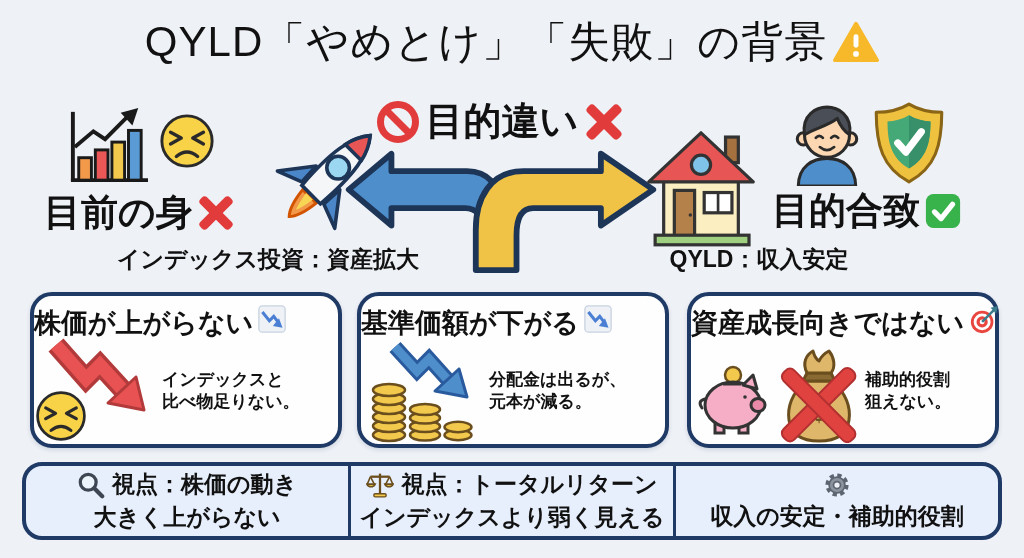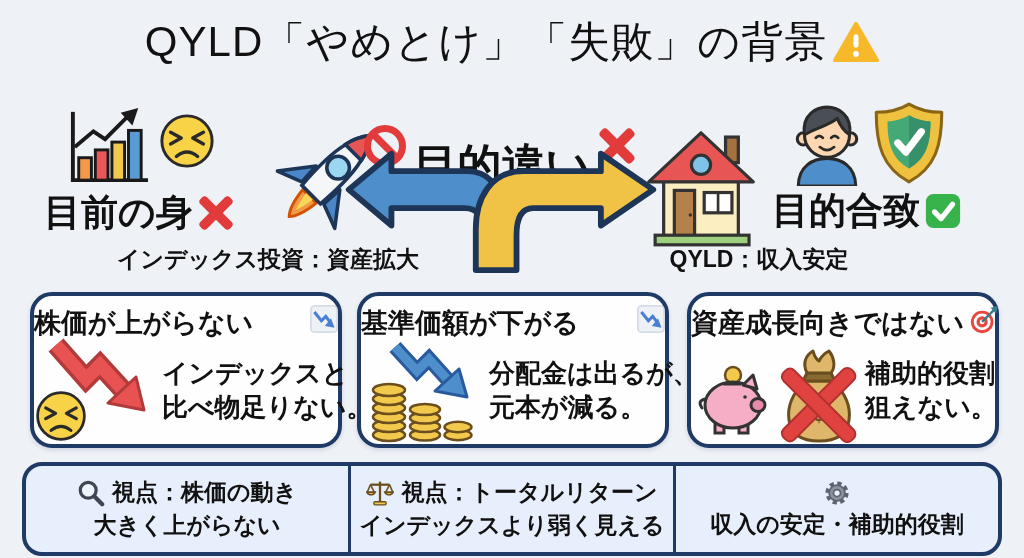--- a/index.html
+++ b/index.html
@@ -9,31 +9,31 @@
 
   .title-row { position:absolute; top:14px; left:0; right:0; display:flex; justify-content:center; align-items:center; gap:6px; }
   .title-text { font-size:42px; font-weight:400; color:#111; letter-spacing:1px; white-space:nowrap; }
 
   .abs { position:absolute; }
 
   .big-label { display:flex; align-items:center; gap:4px; font-size:37px; font-weight:800; color:#111; white-space:nowrap; }
   .caption { font-size:23px; font-weight:700; color:#111; text-align:center; white-space:nowrap; }
 
   .center-header { left:330px; top:96px; width:340px; display:flex; justify-content:center; align-items:center; gap:6px; }
-  .center-header .big-label { font-size:44px;margin-top:40px; }
+  .center-header .big-label { font-size:38px; }
 
   .card { position:absolute; top:292px; width:312px; height:156px; background:#fefefe;
           border:4px solid #203a66; border-radius:22px; box-shadow:0 2px 4px rgba(32,58,102,.15); }
-  .card-title { display:flex; justify-content:space-between; align-items:flex-start; gap:5px; margin-top:9px;
+  .card-title { display:flex; justify-content:flex-start; align-items:flex-start; gap:5px; margin-top:9px;
                 font-size:27px; font-weight:800; color:#111; white-space:nowrap; }
   .card-body { position:absolute; left:0; right:0; bottom:6px; top:48px; display:flex; align-items:center; }
   .card-icons { position:relative; width:128px; height:104px; flex:0 0 auto; }
-  .card-text { font-size:26px; font-weight:800; color:#111; line-height:1.3; white-space:nowrap; }
-
-  .footer { position:absolute; left:22px; top:462px; width:980px; height:94px; background:#e7effc;
+  .card-text { font-size:17px; font-weight:800; color:#111; line-height:1.3; white-space:nowrap; }
+
+  .footer { position:absolute; left:22px; top:462px; width:980px; height:78px; background:#e7effc;
             border:4px solid #203a66; border-radius:20px; display:flex; }
   .footer-sec { flex:1 1 0; display:flex; flex-direction:column; justify-content:center; align-items:center; gap:2px; padding:4px 6px; }
   .footer-sec + .footer-sec { border-left:3px solid #203a66; }
   .f-line1 { display:flex; align-items:center; gap:7px; font-size:23px; font-weight:800; color:#111; white-space:nowrap; }
   .f-line2 { font-size:23px; font-weight:800; color:#111; white-space:nowrap; }
 
   svg { display:block; }
 </style>
 </head>
 <body>

